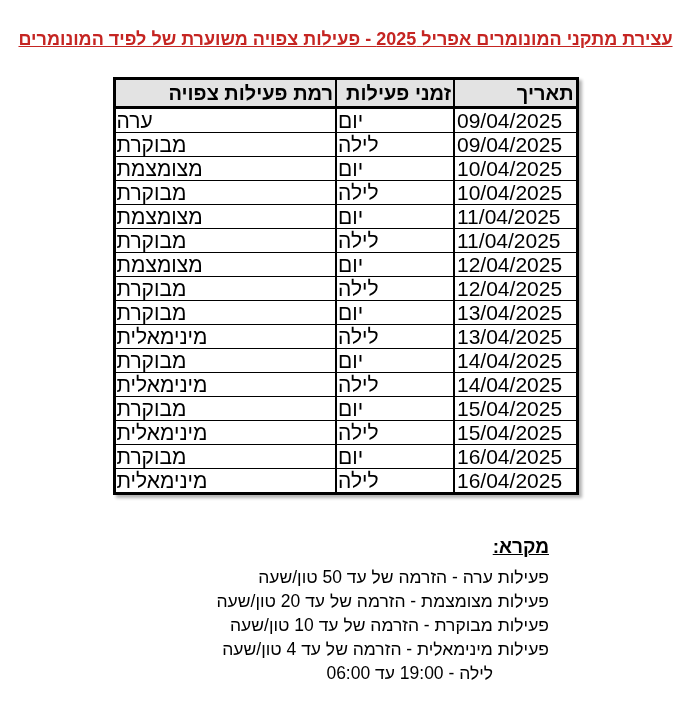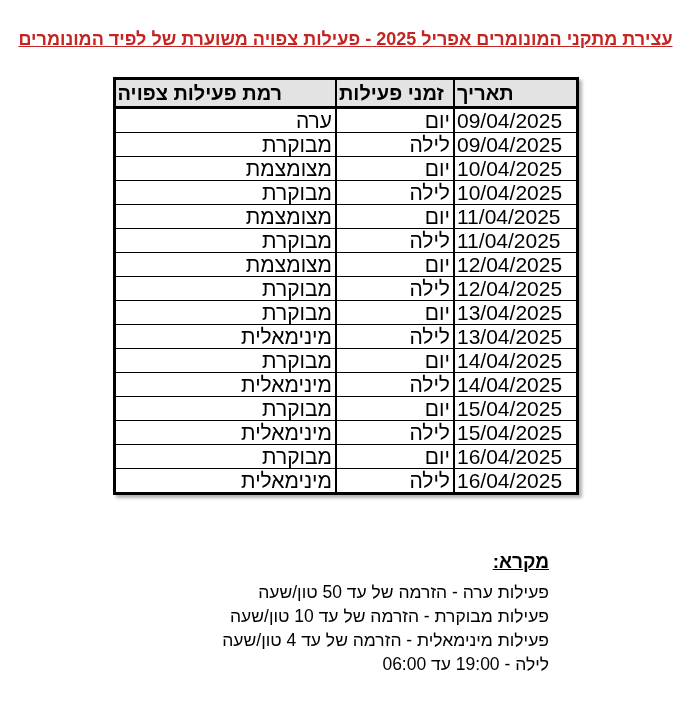--- a/index.html
+++ b/index.html
@@ -40,47 +40,47 @@
   table.activity-table {
     border: 3px solid #000;
   }
   table.activity-table th {
     background: var(--header-bg, #e3e3e3);
     border: 2px solid #000;
     border-bottom: 3px solid #000;
     font-size: 20px;
     font-weight: bold;
     height: 26px;
-    text-align: left;
+    text-align: right;
     padding: 0 2px;
     white-space: nowrap;
     overflow: hidden;
   }
   table.activity-table td {
     border: 2px solid #000;
     border-top: 1px solid #000;
     border-bottom: 1px solid #000;
     font-size: 21px;
     height: 23px;
     line-height: 23px;
-    text-align: right;
+    text-align: left;
     padding: 0 3px 0 1px;
     white-space: nowrap;
     overflow: hidden;
   }
   table.activity-table tr.group-start td {
     border-top: 1px solid #a3a3a3;
   }
   table.activity-table td.date-cell {
     direction: ltr;
     text-align: left;
     padding: 0 2px;
   }
   .legend {
-    margin: 56px 142px 0 0;
+    margin: 41px 142px 0 0;
     text-align: right;
   }
   .legend-heading {
     font-size: 19px;
     font-weight: bold;
     text-decoration: underline;
     line-height: 21px;
     margin-bottom: 8px;
   }
   .legend-lines > div {
@@ -192,19 +192,20 @@
           <td class="time-cell">לילה</td>
           <td class="level-cell">מינימאלית</td>
         </tr>
       </tbody>
   </table>
 
   <div class="legend">
     <div class="legend-heading">מקרא:</div>
     <div class="legend-lines">
         <div>פעילות ערה - הזרמה של עד 50 טון/שעה</div>
+        <div>פעילות מצומצמת - הזרמה של עד 20 טון/שעה</div>
         <div>פעילות מבוקרת - הזרמה של עד 10 טון/שעה</div>
         <div>פעילות מינימאלית - הזרמה של עד 4 טון/שעה</div>
         <div>לילה - 19:00 עד 06:00</div>
       </div>
   </div>
 
 </div>
 
 </body></html>

